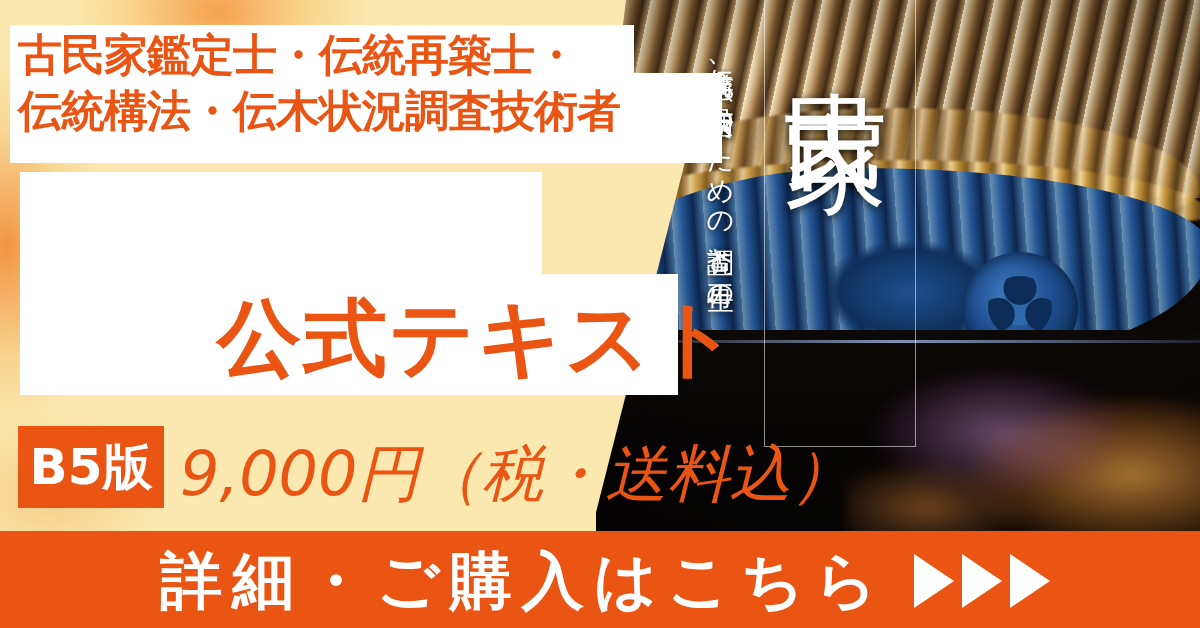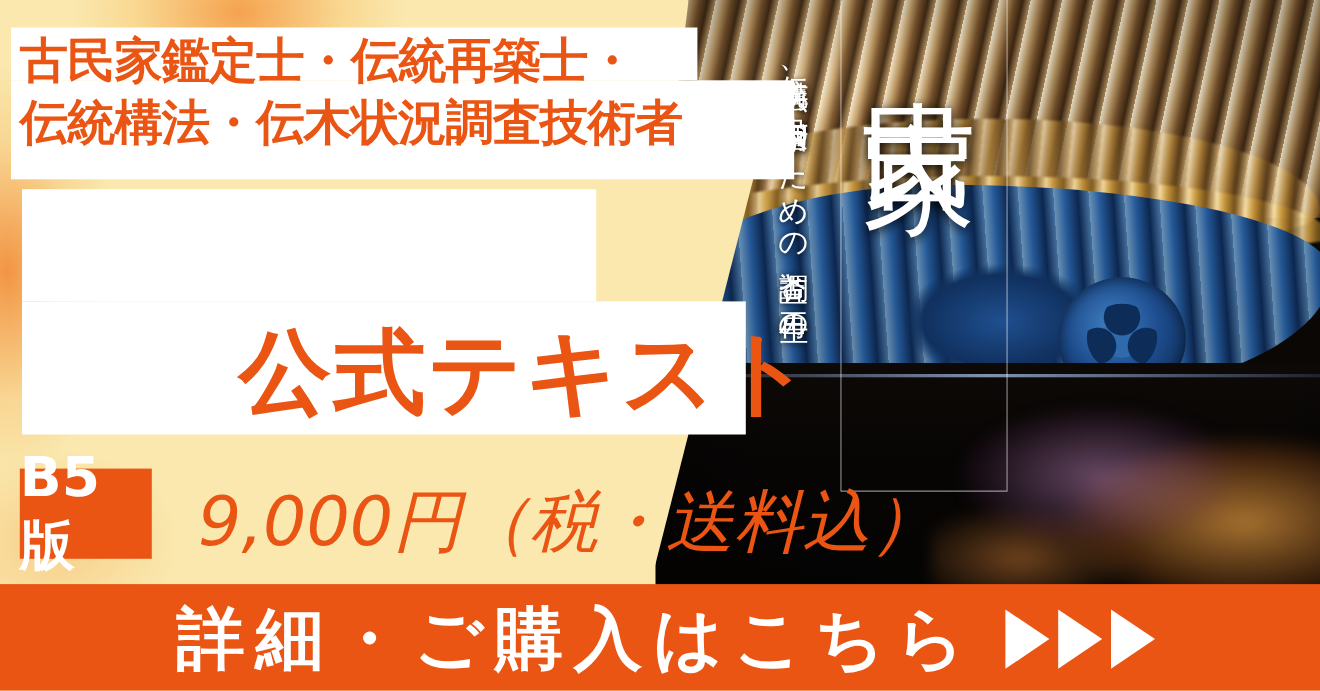--- a/index.html
+++ b/index.html
@@ -158,21 +158,21 @@
   .big-line{
     position:absolute;color:#EA5514;
     font-size:84px;font-weight:700;letter-spacing:2px;white-space:nowrap;
     font-family:"DejaVu Sans","Liberation Sans",sans-serif;
   }
   .big-1{left:26px;top:178px;}
   .big-2{left:178px;top:282px;margin-left:39px;}
 
   
   .badge{
-    position:absolute;left:18px;top:426px;width:120px;height:82px;
+    position:absolute;left:18px;top:426px;width:146px;height:82px;
     background:#EA5514;color:#fff;
     display:flex;align-items:center;justify-content:center;
     font-size:50px;font-weight:700;letter-spacing:0px;
   }
   .price{
     position:absolute;left:180px;top:432px;
     color:#EA5514;font-size:62px;font-weight:400;letter-spacing:0px;white-space:nowrap;font-style:italic;
   }
 
   

